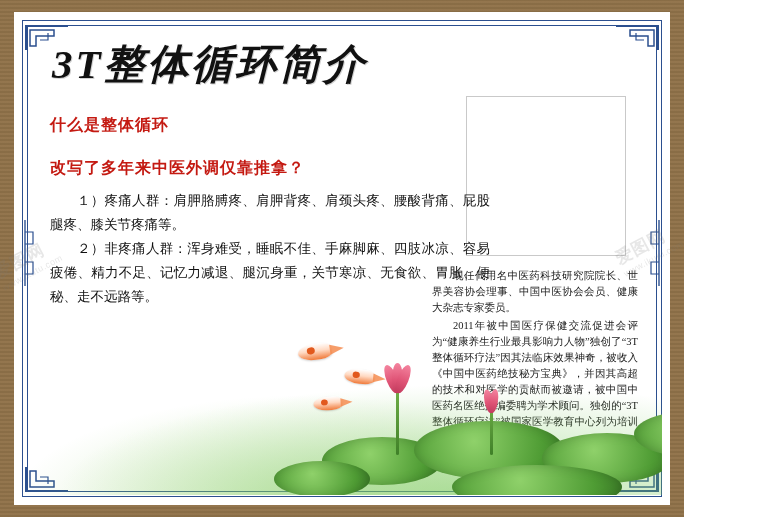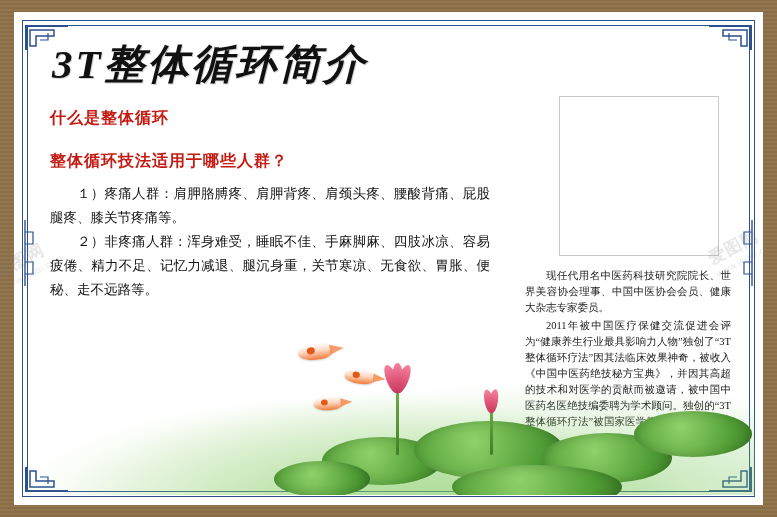--- a/index.html
+++ b/index.html
@@ -10,21 +10,21 @@
     width: 777px;
     height: 517px;
     font-family: "Liberation Sans", sans-serif;
     background: #ffffff;
     overflow: hidden;
   }
 
   
   .poster {
     position: relative;
-    width: 777px;
+    width: 684px;
     height: 517px;
     background: #8a6a3f;
     background-image:
       linear-gradient(90deg, rgba(255,255,255,0.05) 0 100%),
       repeating-linear-gradient(0deg, rgba(0,0,0,0.05) 0 2px, rgba(255,255,255,0.03) 2px 4px);
     box-sizing: border-box;
     overflow: hidden;
   }
   .poster-inner-border {
     position: absolute;
@@ -171,21 +171,21 @@
     left: 50px;
     top: 104px;
     width: 440px;
   }
   .section-heading {
     font-family: "Liberation Serif", serif;
     font-size: 16px;
     font-weight: bold;
     color: #c41a12;
     letter-spacing: 1px;
-    margin: 4px 0 10px 0;
+    margin: 11px 0 10px 0;
   }
   .body-text {
     font-family: "Liberation Serif", serif;
     font-size: 13.5px;
     line-height: 24px;
     color: #111111;
     text-align: justify;
     margin: 0;
   }
   .body-text.indent { text-indent: 2em; }
@@ -336,21 +336,21 @@
   <div class="title-block">
     <div class="main-title">3T整体循环简介</div>
   </div>
 
 
   <div class="photo-frame"></div>
 
   <div class="left-col">
     <h2 class="section-heading">什么是整体循环</h2>
 
-    <h2 class="section-heading second">整体循环技法适用于哪些人群？</h2>
+    <h2 class="section-heading second">改写了多年来中医外调仅靠推拿？</h2>
     <p class="list-item">１）疼痛人群：肩胛胳膊疼、肩胛背疼、肩颈头疼、腰酸背痛、屁股腿疼、膝关节疼痛等。</p>
     <p class="list-item">２）非疼痛人群：浑身难受，睡眠不佳、手麻脚麻、四肢冰凉、容易疲倦、精力不足、记忆力减退、腿沉身重，关节寒凉、无食欲、胃胀、便秘、走不远路等。</p>
   </div>
 
   <div class="right-col">
     <p>现任代用名中医药科技研究院院长、世界美容协会理事、中国中医协会会员、健康大杂志专家委员。</p>
     <p>2011年被中国医疗保健交流促进会评为“健康养生行业最具影响力人物”独创了“3T整体循环疗法”因其法临床效果神奇，被收入《中国中医药绝技秘方宝典》，并因其高超的技术和对医学的贡献而被邀请，被中国中医药名医绝技编委聘为学术顾问。独创的“3T整体循环疗法”被国家医学教育中心列为培训项目。</p>
   </div>
 
   <div class="lotus-layer">

